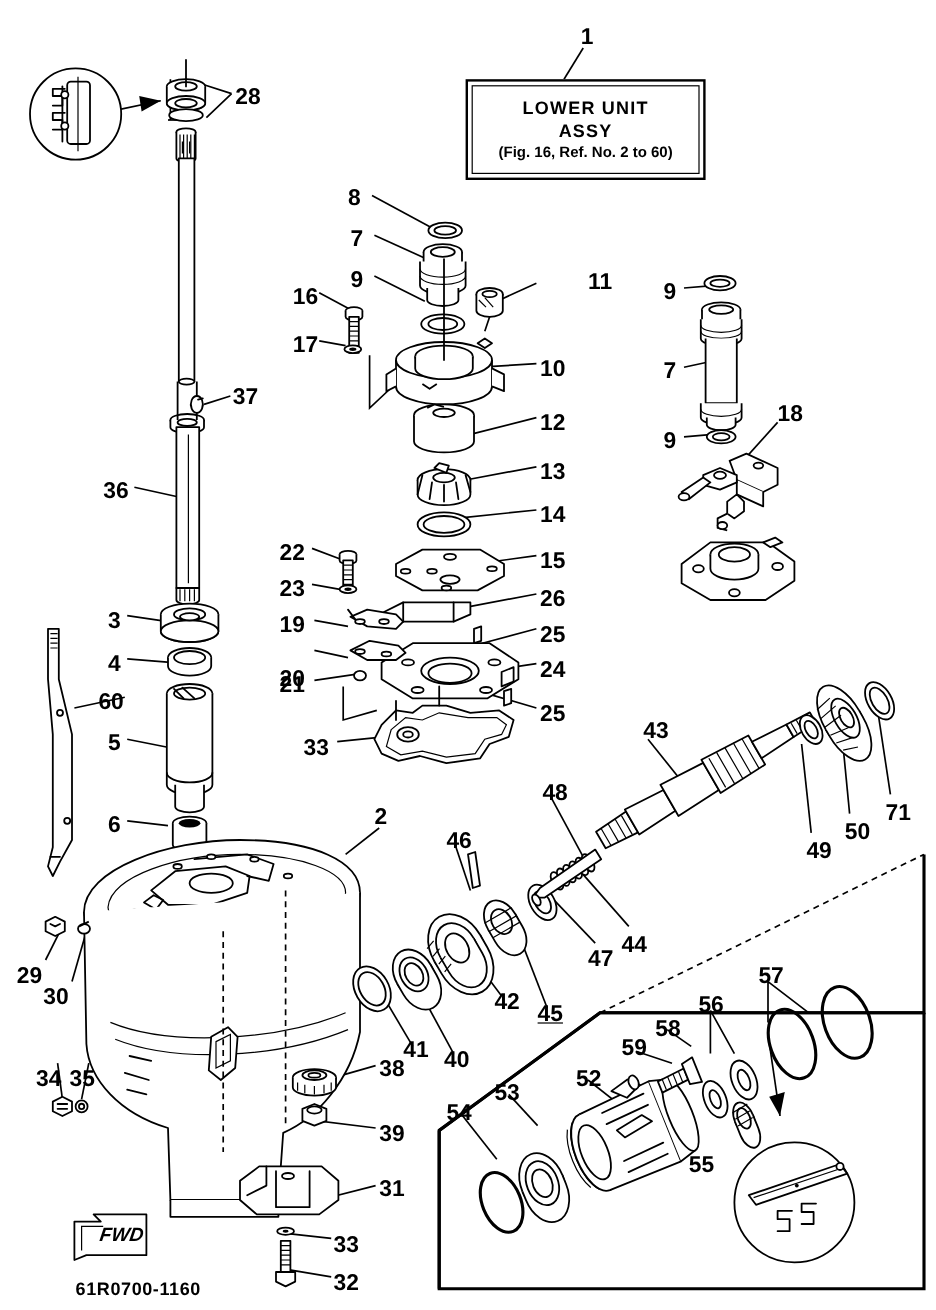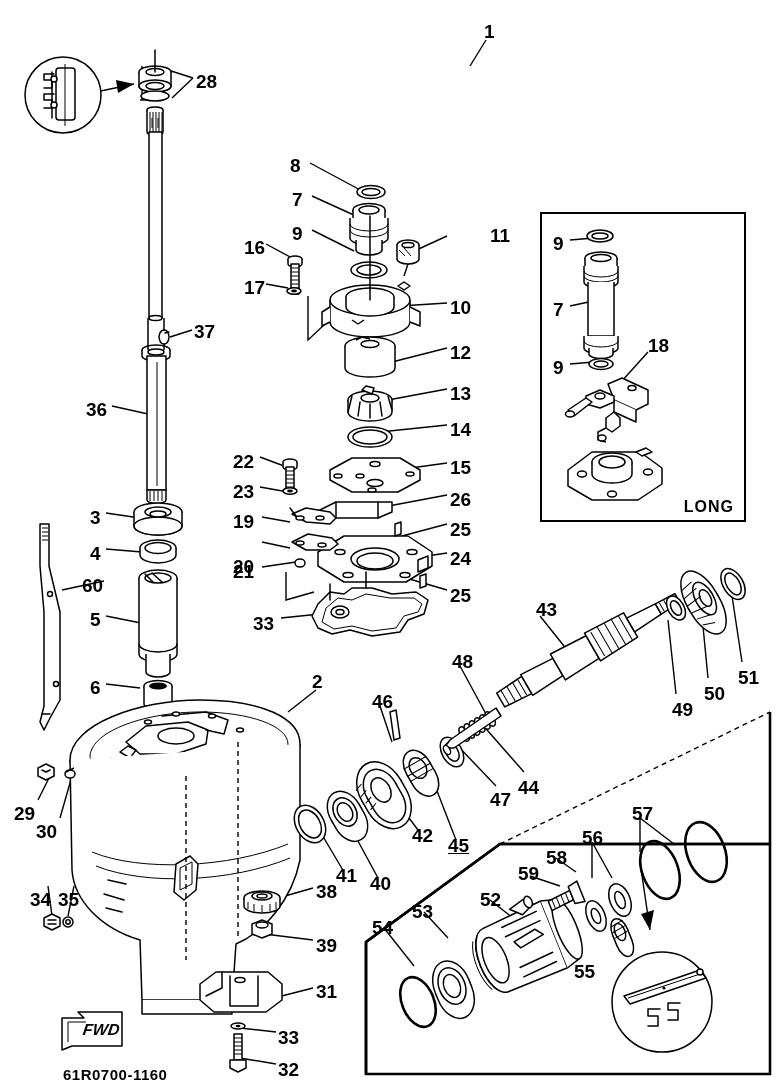--- a/index.html
+++ b/index.html
@@ -662,24 +662,28 @@
         <circle class="sf" cx="700" cy="972" r="3"></circle>
       </g>
     </g>
 
     <g>
       <path class="sf" d="M62,1050 L62,1018 L84,1018 L78,1012 L122,1012 L122,1046 L72,1046 Z"></path>
       <path class="hair" d="M68,1042 L68,1022 L86,1022"></path>
     </g>
   </svg>
 
-
-  <div class="inset" id="inset-long">
-    <div class="lbl">LONG</div>
+  <div class="titlebox">
+    <div class="inner">
+      <div class="l1">LOWER  UNIT</div>
+      <div class="l2">ASSY</div>
+      <div class="l3">(Fig. 16, Ref. No. 2 to 60)</div>
+    </div>
   </div>
+
 
   <div class="fwdwrap">
     <div class="fwdtxt">FWD</div>
   </div>
 
   <div id="drawing-number">61R0700-1160</div>
 
   <div id="callout-layer">
       <div class="cal" style="left: 484px; top: 22px;">1</div>
       <div class="cal" style="left: 196px; top: 72px;">28</div>
@@ -729,21 +733,21 @@
       <div class="cal" style="left: 370px; top: 874px;">40</div>
       <div class="cal" style="left: 412px; top: 826px;">42</div>
       <div class="cal" style="left: 448px; top: 836px; text-decoration: underline;">45</div>
       <div class="cal" style="left: 372px; top: 692px;">46</div>
       <div class="cal" style="left: 490px; top: 790px;">47</div>
       <div class="cal" style="left: 518px; top: 778px;">44</div>
       <div class="cal" style="left: 452px; top: 652px;">48</div>
       <div class="cal" style="left: 536px; top: 600px;">43</div>
       <div class="cal" style="left: 672px; top: 700px;">49</div>
       <div class="cal" style="left: 704px; top: 684px;">50</div>
-      <div class="cal" style="left: 738px; top: 668px;">51</div>
+      <div class="cal" style="left: 738px; top: 668px;">71</div>
       <div class="cal" style="left: 632px; top: 804px;">57</div>
       <div class="cal" style="left: 582px; top: 828px;">56</div>
       <div class="cal" style="left: 546px; top: 848px;">58</div>
       <div class="cal" style="left: 518px; top: 864px;">59</div>
       <div class="cal" style="left: 480px; top: 890px;">52</div>
       <div class="cal" style="left: 412px; top: 902px;">53</div>
       <div class="cal" style="left: 372px; top: 918px;">54</div>
       <div class="cal" style="left: 574px; top: 962px;">55</div>
     </div>
 

